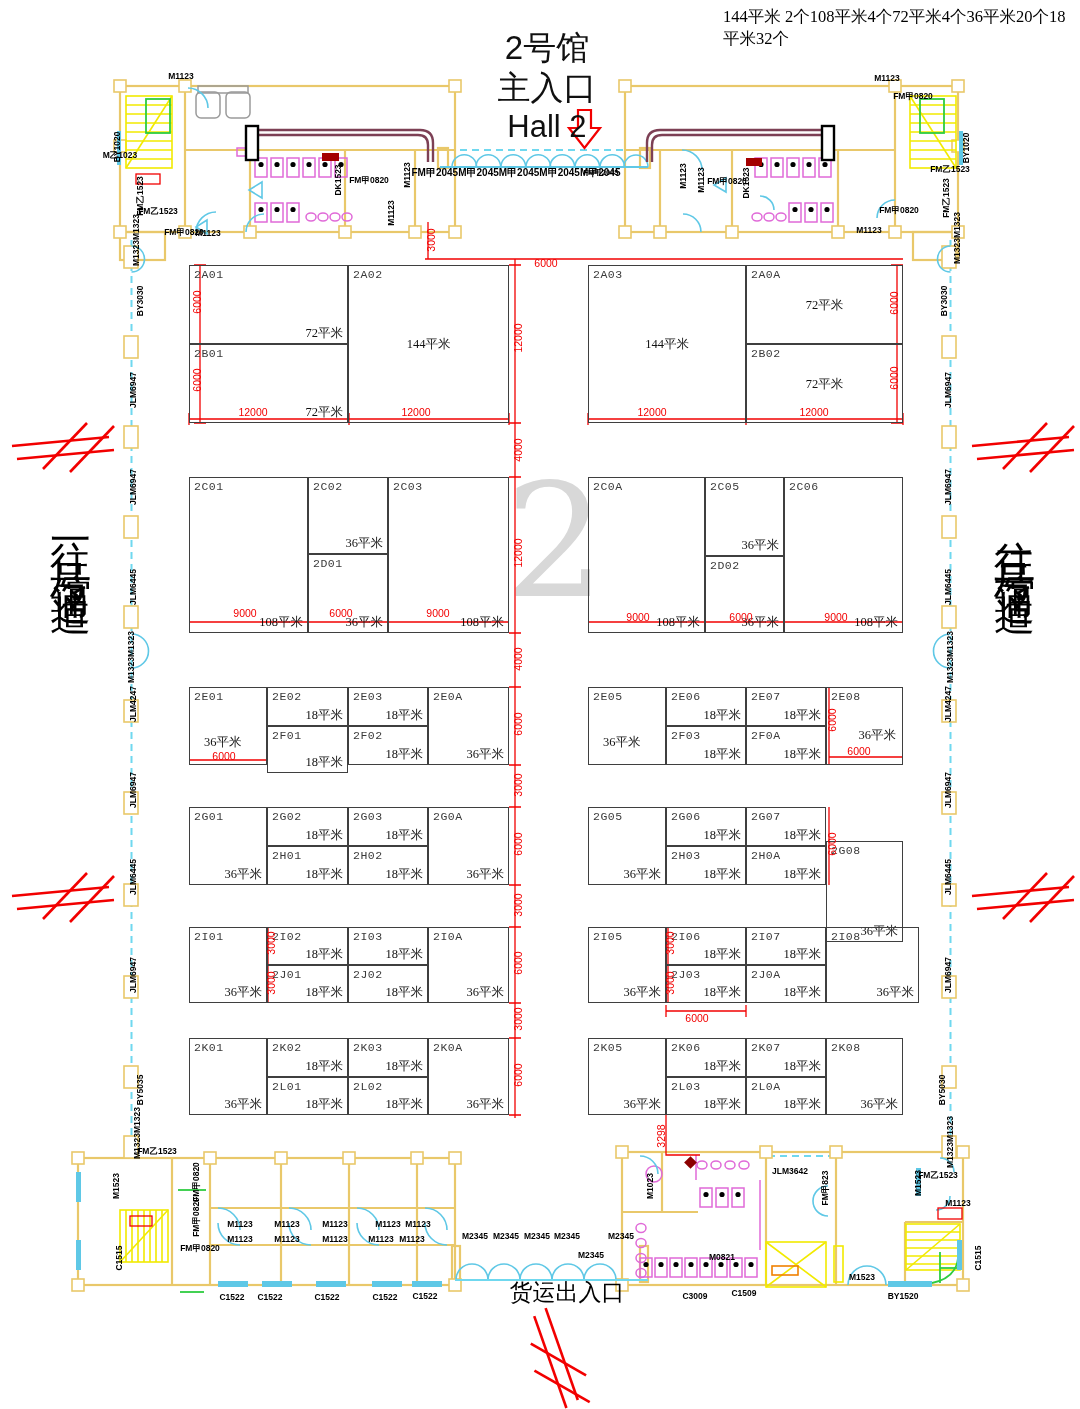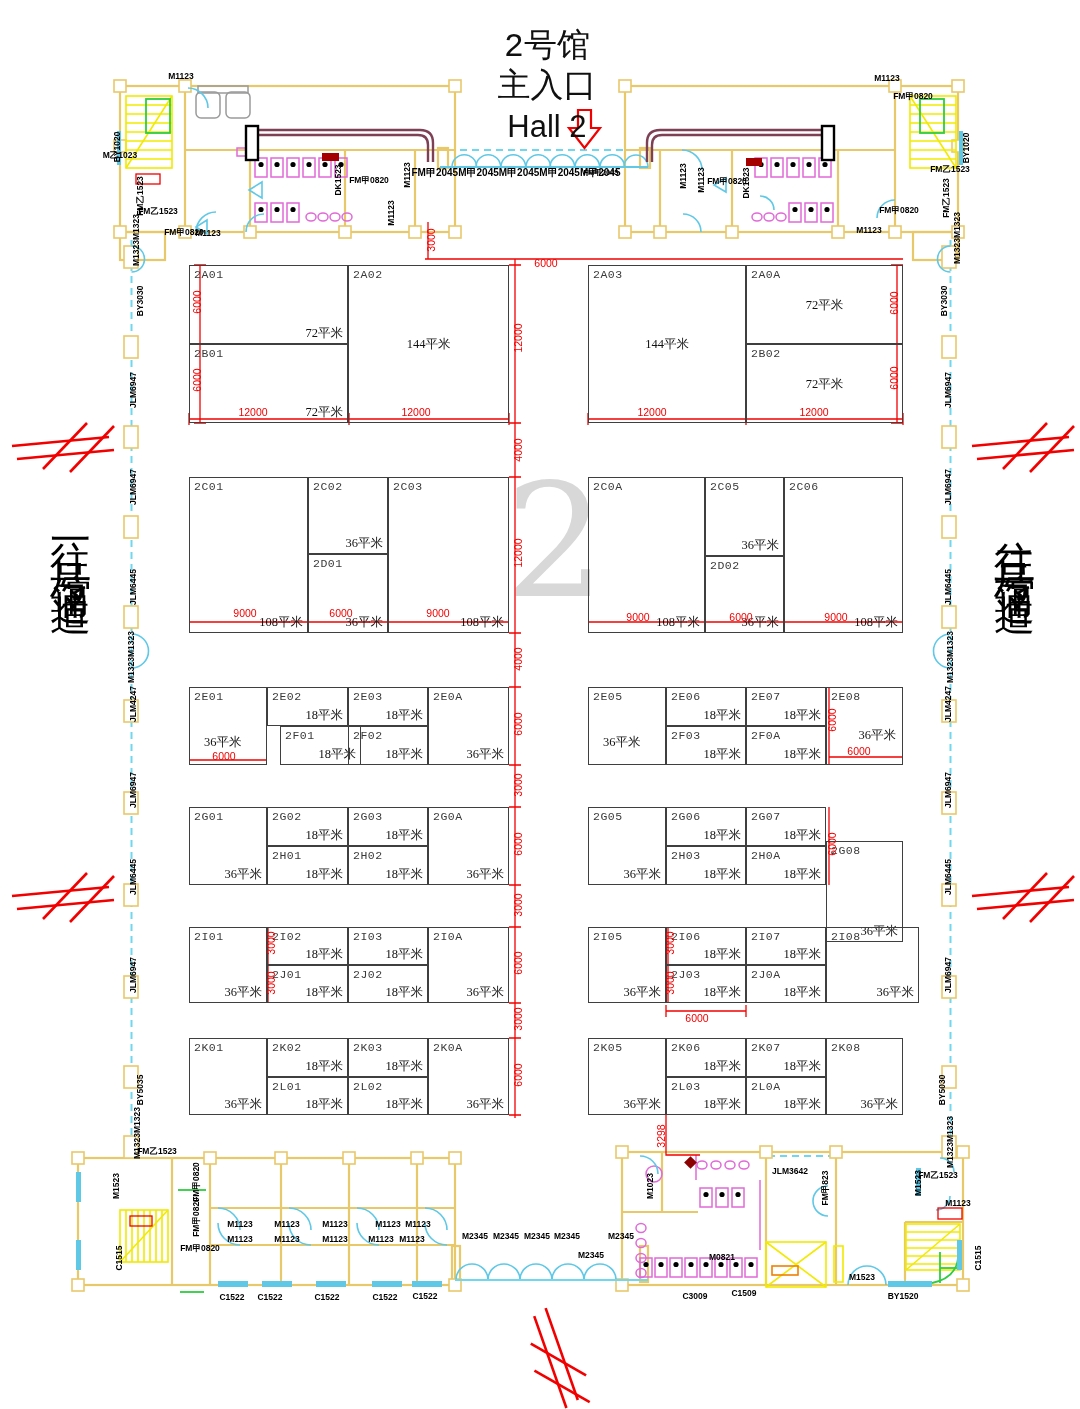--- a/index.html
+++ b/index.html
@@ -14,21 +14,21 @@
   .barea{position:absolute;font:12.5px "Liberation Serif","DejaVu Serif",serif;color:#111;white-space:nowrap;}
   .ap-br{right:4px;bottom:1px;}
   .ap-mr{right:6px;bottom:20px;}
   .ap-c{left:50%;top:50%;transform:translate(-50%,-50%);}
   .ap-bl{left:14px;bottom:13px;}
   .lbl{position:absolute;z-index:3;transform:translate(-50%,-50%);white-space:nowrap;}
   .dim{font:10.5px "Liberation Sans",sans-serif;color:#f20000;}
   .wl{font:bold 8.5px "Liberation Sans",sans-serif;color:#000;}
   .v{transform:translate(-50%,-50%) rotate(-90deg);}
   .title{position:absolute;left:452px;top:28px;width:190px;z-index:3;text-align:center;color:#101010;}
-  .t1,.t2{font-size:33px;line-height:40px;font-family:Liberation Mono, monospace;}
+  .t1,.t2{font-size:33px;line-height:40px;}
   .t3{font-size:31px;line-height:38px;}
   .legend{position:absolute;left:723px;top:6px;z-index:3;
           font:16.5px/21.5px "Liberation Serif","DejaVu Serif",serif;color:#000;}
   .corr{position:absolute;top:508px;z-index:3;writing-mode:vertical-rl;text-orientation:upright;
         font-family:"Liberation Serif","DejaVu Serif",serif;font-size:41px;letter-spacing:11px;color:#000;}
   .corr.left{left:44px;} .corr.right{left:988px;}
   .cargo{position:absolute;left:462px;top:1277px;width:210px;z-index:3;text-align:center;
          font-size:23px;color:#000;}
 </style>
 </head>
@@ -354,24 +354,26 @@
     <use href="#brk" transform="translate(566,1303) rotate(76)"></use>
     <path d="M578,110 h13 v18 h9 l-15.5,20 -15.5,-20 h9 z" fill="#fff" stroke="#f20000" stroke-width="2.2"></path>
   </svg>
 
   <div class="title">
     <div class="t1">2号馆</div>
     <div class="t2">主入口</div>
     <div class="t3">Hall 2</div>
   </div>
 
+  <div class="legend" id="legend"><span class="legend-line">144平米 2个</span><span class="legend-line">108平米4个</span><span class="legend-line">72平米4个</span><span class="legend-line">36平米20个</span><span class="legend-line">18平米32个</span></div>
 
   <div class="corr left">往一号馆通道</div>
   <div class="corr right">往三号馆通道</div>
 
+  <div class="cargo">货运出入口</div>
 
 <div class="booth" style="left: 189px; top: 265px; width: 159px; height: 79px;">
       <span class="bid">2A01</span>
       <span class="barea ap-br">72平米</span>
     </div>
     <div class="booth" style="left: 189px; top: 344px; width: 159px; height: 79px;">
       <span class="bid">2B01</span>
       <span class="barea ap-br">72平米</span>
     </div>
     <div class="booth" style="left: 348px; top: 265px; width: 161px; height: 158px;">
@@ -423,21 +425,21 @@
       <span class="barea ap-br">108平米</span>
     </div>
     <div class="booth" style="left: 189px; top: 687px; width: 78px; height: 78px;">
       <span class="bid">2E01</span>
       <span class="barea ap-bl">36平米</span>
     </div>
     <div class="booth" style="left: 267px; top: 687px; width: 81px; height: 39px;">
       <span class="bid">2E02</span>
       <span class="barea ap-br">18平米</span>
     </div>
-    <div class="booth" style="left: 280px; top: 726px; width: 81px; height: 39px;">
+    <div class="booth" style="left: 267px; top: 726px; width: 81px; height: 47px;">
       <span class="bid">2F01</span>
       <span class="barea ap-br">18平米</span>
     </div>
     <div class="booth" style="left: 348px; top: 687px; width: 80px; height: 39px;">
       <span class="bid">2E03</span>
       <span class="barea ap-br">18平米</span>
     </div>
     <div class="booth" style="left: 348px; top: 726px; width: 80px; height: 39px;">
       <span class="bid">2F02</span>
       <span class="barea ap-br">18平米</span>

